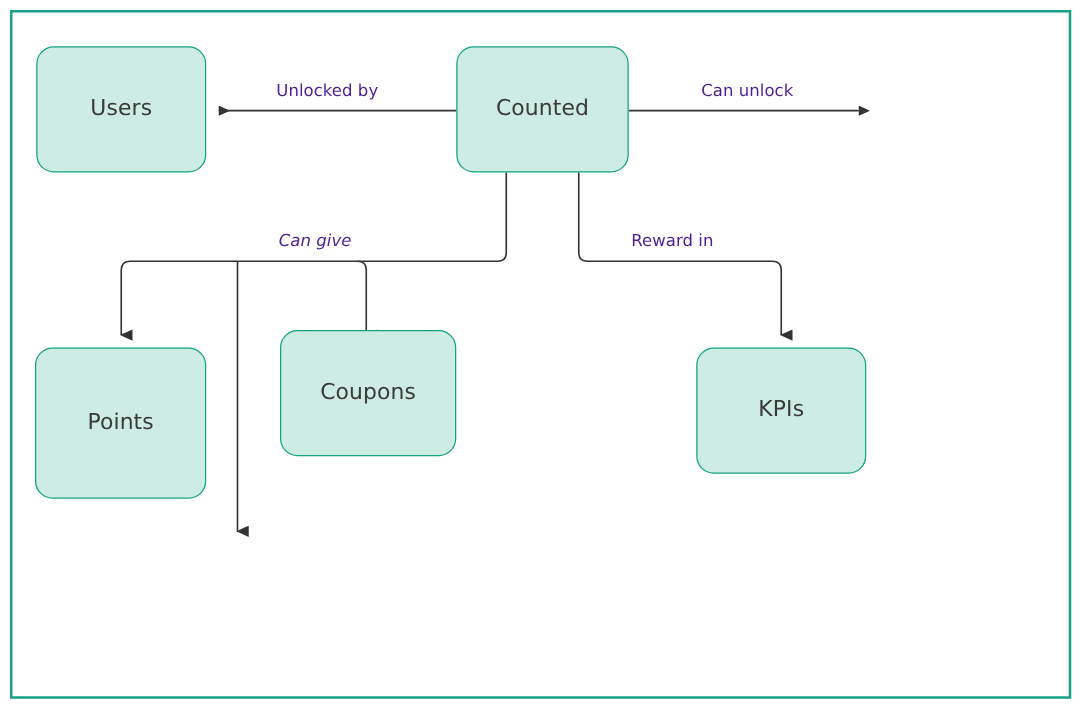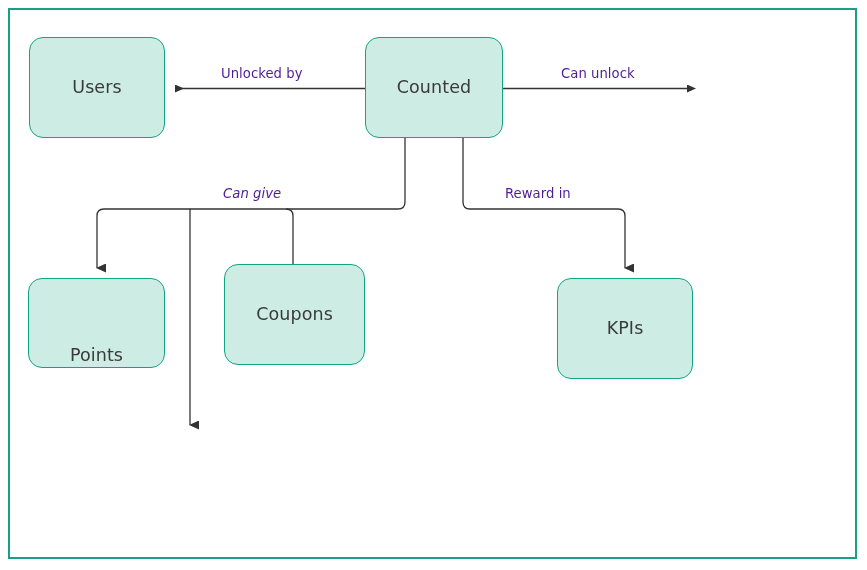--- a/index.html
+++ b/index.html
@@ -99,21 +99,21 @@
 
   <div class="node" style="left:29px; top:37px; width:136px; height:101px;">
     <span class="label">Users</span>
   </div>
 
   <div class="node" style="left:365px; top:37px; width:138px; height:101px;">
     <span class="label">Counted</span>
   </div>
 
 
-  <div class="node" style="left:28px; top:278px; width:137px; height:90px;align-items:flex-end;">
+  <div class="node" style="left:28px; top:278px; width:137px; height:121px;">
     <span class="label">Points</span>
   </div>
 
   <div class="node" style="left:224px; top:264px; width:141px; height:101px;">
     <span class="label">Coupons</span>
   </div>
 
   <div class="node" style="left:557px; top:278px; width:136px; height:101px;text-align:right;">
     <span class="label">KPIs</span>
   </div>

